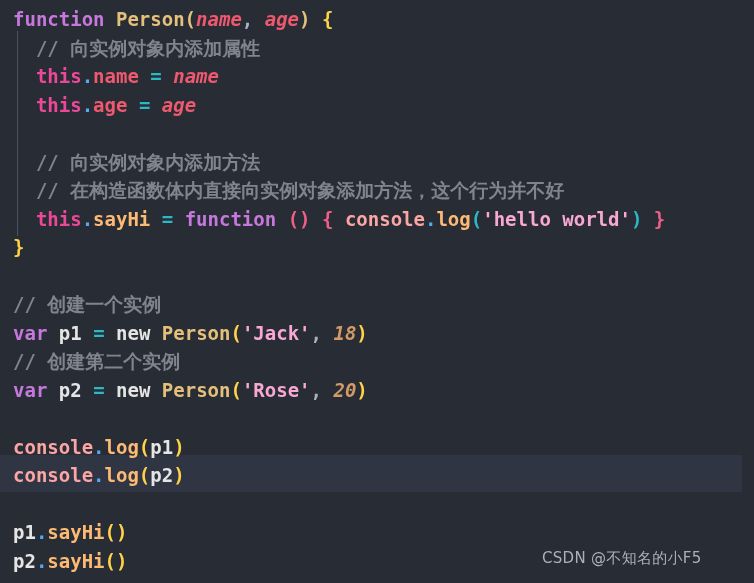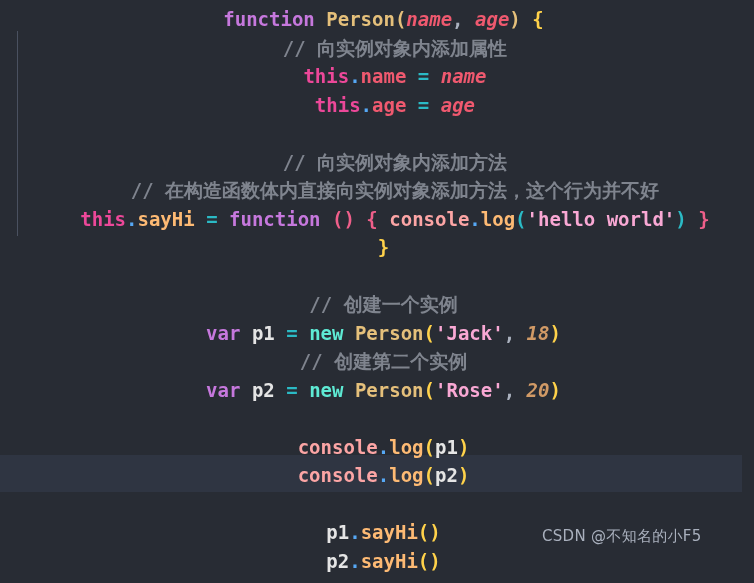--- a/index.html
+++ b/index.html
@@ -11,21 +11,20 @@
     position: relative;
     width: 742px;
     height: 583px;
     background: #282c34;
     overflow: hidden;
     font-family: "DejaVu Sans Mono", "Liberation Mono", monospace;
     font-size: 19px;
     font-weight: bold;
     line-height: 28.5px;
     letter-spacing: 0px;
-    text-align: center;
   }
   
   #highlight-band {
     position: absolute;
     left: 0;
     top: 455px;
     width: 754px;
     height: 37px;
     background: #2f3542;
     pointer-events: none;
@@ -47,21 +46,21 @@
     width: 754px;
     white-space: pre;
   }
   .line {
     height: 28.5px;
     padding-left: 13px;
     white-space: pre;
   }
   
   .kw        { color: #c678dd; }           
-  .kw-new    { color: #5eead4; }           
+  .kw-new    { color: #e5e5e5; }           
   .fn-name   { color: #e5c07b; }           
   .paren-y   { color: #e5c07b; }           
   .paren-y2  { color: #ffd24a; }           
   .brace-y   { color: #ffd24a; }
   .param     { color: #ef596f; font-style: italic; }
   .comment   { color: #7f848e; font-weight: bold; }
   .this-kw   { color: #ec4899; }
   .dot       { color: #56a8f5; }
   .prop      { color: #ef596f; }
   .op        { color: #2bbac5; }
@@ -71,21 +70,21 @@
   .method    { color: #fdba74; }
   .paren-cy  { color: #2bbac5; }
   .str       { color: #f9a8d4; }
   .num       { color: #d19a66; font-style: italic; }
   .punct     { color: #abb2bf; }
   .var-name  { color: #e5e5e5; }
   
   #watermark {
     position: absolute;
     left: 542px;
-    top: 526px;
+    top: 548px;
     font-family: "DejaVu Sans", "Liberation Sans", sans-serif;
     font-size: 15px;
     font-weight: normal;
     font-style: normal;
     color: #a9b0bd;
     letter-spacing: 0.3px;
     line-height: 20px;
     white-space: pre;
   }
 </style>

